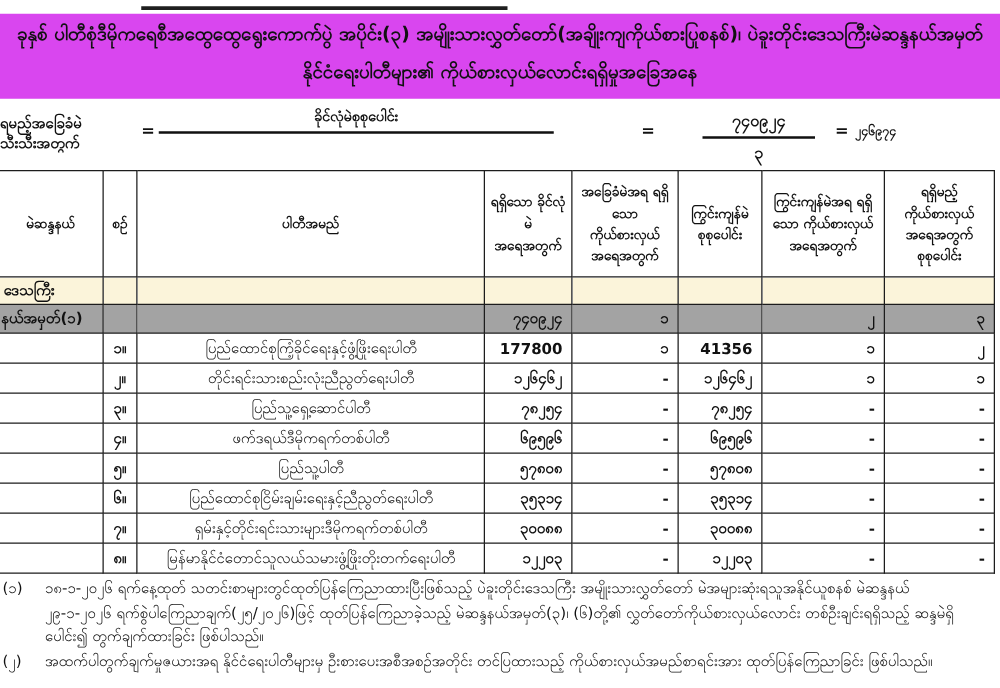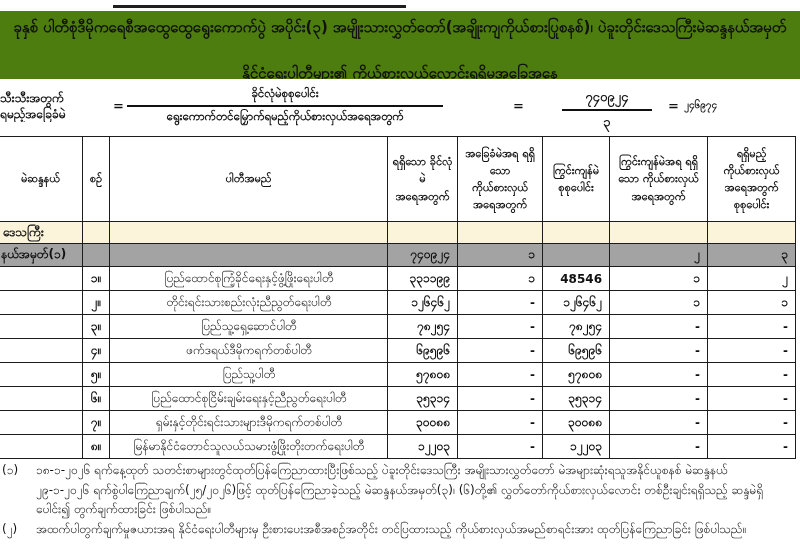--- a/index.html
+++ b/index.html
@@ -1,23 +1,23 @@
 <!DOCTYPE html>
 <html><head>
 <meta charset="utf-8">
 <style>
   html,body{margin:0;padding:0;}
   body{width:800px;height:550px;background:#ffffff;font-family:"DejaVu Sans","Liberation Sans",sans-serif;color:#111;}
   .page{position:relative;width:800px;height:550px;overflow:hidden;background:#fff;}
 
   .top-rule{position:absolute;left:113px;top:5px;width:293px;height:3px;background:#1f1f1f;}
 
-  .title-band{position:absolute;left:0;top:11px;width:800px;height:68px;background:#4d7c0f;overflow:hidden;}
+  .title-band{position:absolute;left:0;top:11px;width:800px;height:68px;background:#d946ef;overflow:hidden;}
   .title-band .t1{margin-top:6px;font-size:15px;font-weight:bold;text-align:center;white-space:nowrap;}
-  .title-band .t2{margin-top:24px;font-size:15px;font-weight:bold;text-align:center;white-space:nowrap;}
+  .title-band .t2{margin-top:8px;font-size:15px;font-weight:bold;text-align:center;white-space:nowrap;}
 
   .formula{position:absolute;left:0;top:84px;width:800px;height:52px;}
   .f-label{position:absolute;left:0;top:6px;width:110px;font-size:12px;font-weight:bold;line-height:16px;overflow:hidden;white-space:nowrap;}
   .eq{position:absolute;font-size:13px;font-weight:bold;top:14px;}
   .eq1{left:113px;}
   .eq2{left:513px;}
   .eq3{left:668px;}
   .frac{text-align:center;font-weight:bold;}
   .frac .bar{border-top:2px solid #111;margin:2px 0;}
   .frac-words{position:absolute;left:127px;top:2px;width:316px;font-size:11.5px;}
@@ -54,28 +54,27 @@
 
   <div class="top-rule"></div>
 
   <div class="title-band">
     <div class="t1">ခုနှစ် ပါတီစုံဒီမိုကရေစီအထွေထွေရွေးကောက်ပွဲ အပိုင်း(၃) အမျိုးသားလွှတ်တော်(အချိုးကျကိုယ်စားပြုစနစ်)၊ ပဲခူးတိုင်းဒေသကြီးမဲဆန္ဒနယ်အမှတ်</div>
     <div class="t2">နိုင်ငံရေးပါတီများ၏ ကိုယ်စားလှယ်လောင်းရရှိမှုအခြေအနေ</div>
   </div>
 
   <div class="formula">
     <div class="f-label">
+      <div>ရမည့်အခြေခံမဲ</div>
       <div>သီးသီးအတွက်</div>
-      <div>ရမည့်အခြေခံမဲ</div>
     </div>
     <div class="eq eq1">=</div>
     <div class="frac frac-words">
       <div class="fnum">ခိုင်လုံမဲစုစုပေါင်း</div>
       <div class="bar"></div>
-      <div class="fden">ရွေးကောက်တင်မြှောက်ရမည့်ကိုယ်စားလှယ်အရေအတွက်</div>
     </div>
     <div class="eq eq2">=</div>
     <div class="frac frac-nums">
       <div class="fnum">၇၄၀၉၂၄</div>
       <div class="bar"></div>
       <div class="fden">၃</div>
     </div>
     <div class="eq eq3">=</div>
     <div class="result">၂၄၆၉၇၄</div>
   </div>
@@ -121,23 +120,23 @@
         <td class="num">၇၄၀၉၂၄</td>
         <td class="num">၁</td>
         <td class="num"></td>
         <td class="num">၂</td>
         <td class="num">၃</td>
       </tr>
     <tr class="party-row">
       <td></td>
       <td class="serial">၁။</td>
       <td class="party">ပြည်ထောင်စုကြံ့ခိုင်ရေးနှင့်ဖွံ့ဖြိုးရေးပါတီ</td>
-      <td class="num">၃၃၁၁၉၉</td>
-      <td class="num">၁</td>
-      <td class="num">48546</td>
+      <td class="num">177800</td>
+      <td class="num">၁</td>
+      <td class="num">41356</td>
       <td class="num">၁</td>
       <td class="num">၂</td>
     </tr>
         <tr class="party-row">
       <td></td>
       <td class="serial">၂။</td>
       <td class="party">တိုင်းရင်းသားစည်းလုံးညီညွတ်ရေးပါတီ</td>
       <td class="num">၁၂၆၄၆၂</td>
       <td class="num">-</td>
       <td class="num">၁၂၆၄၆၂</td>

